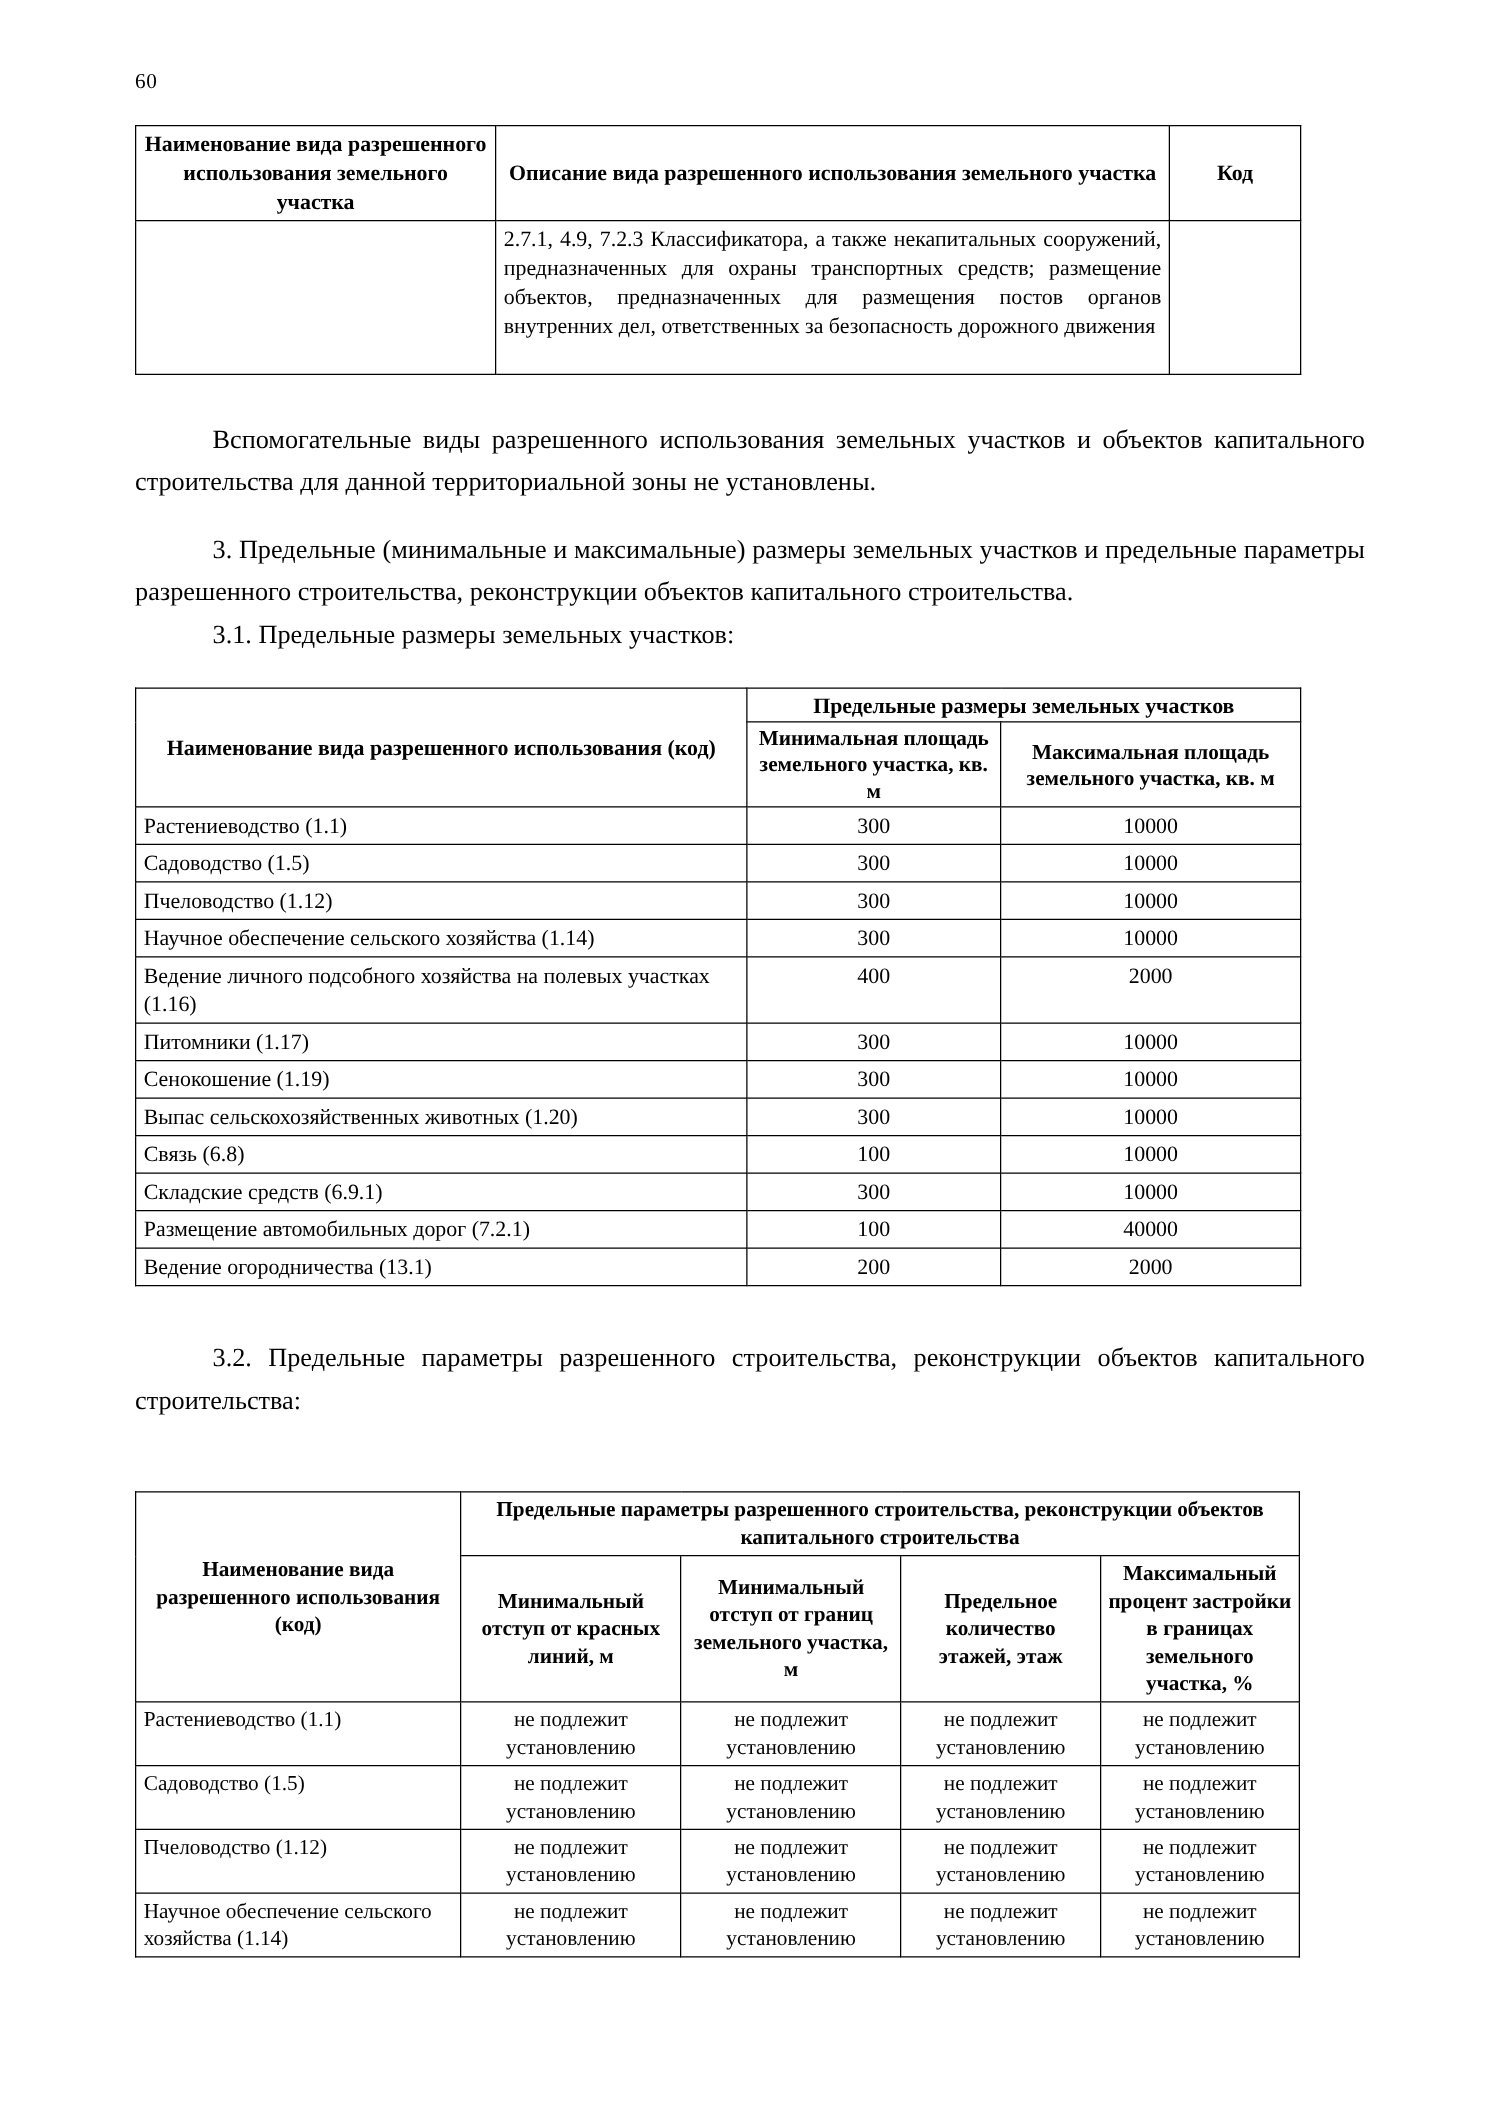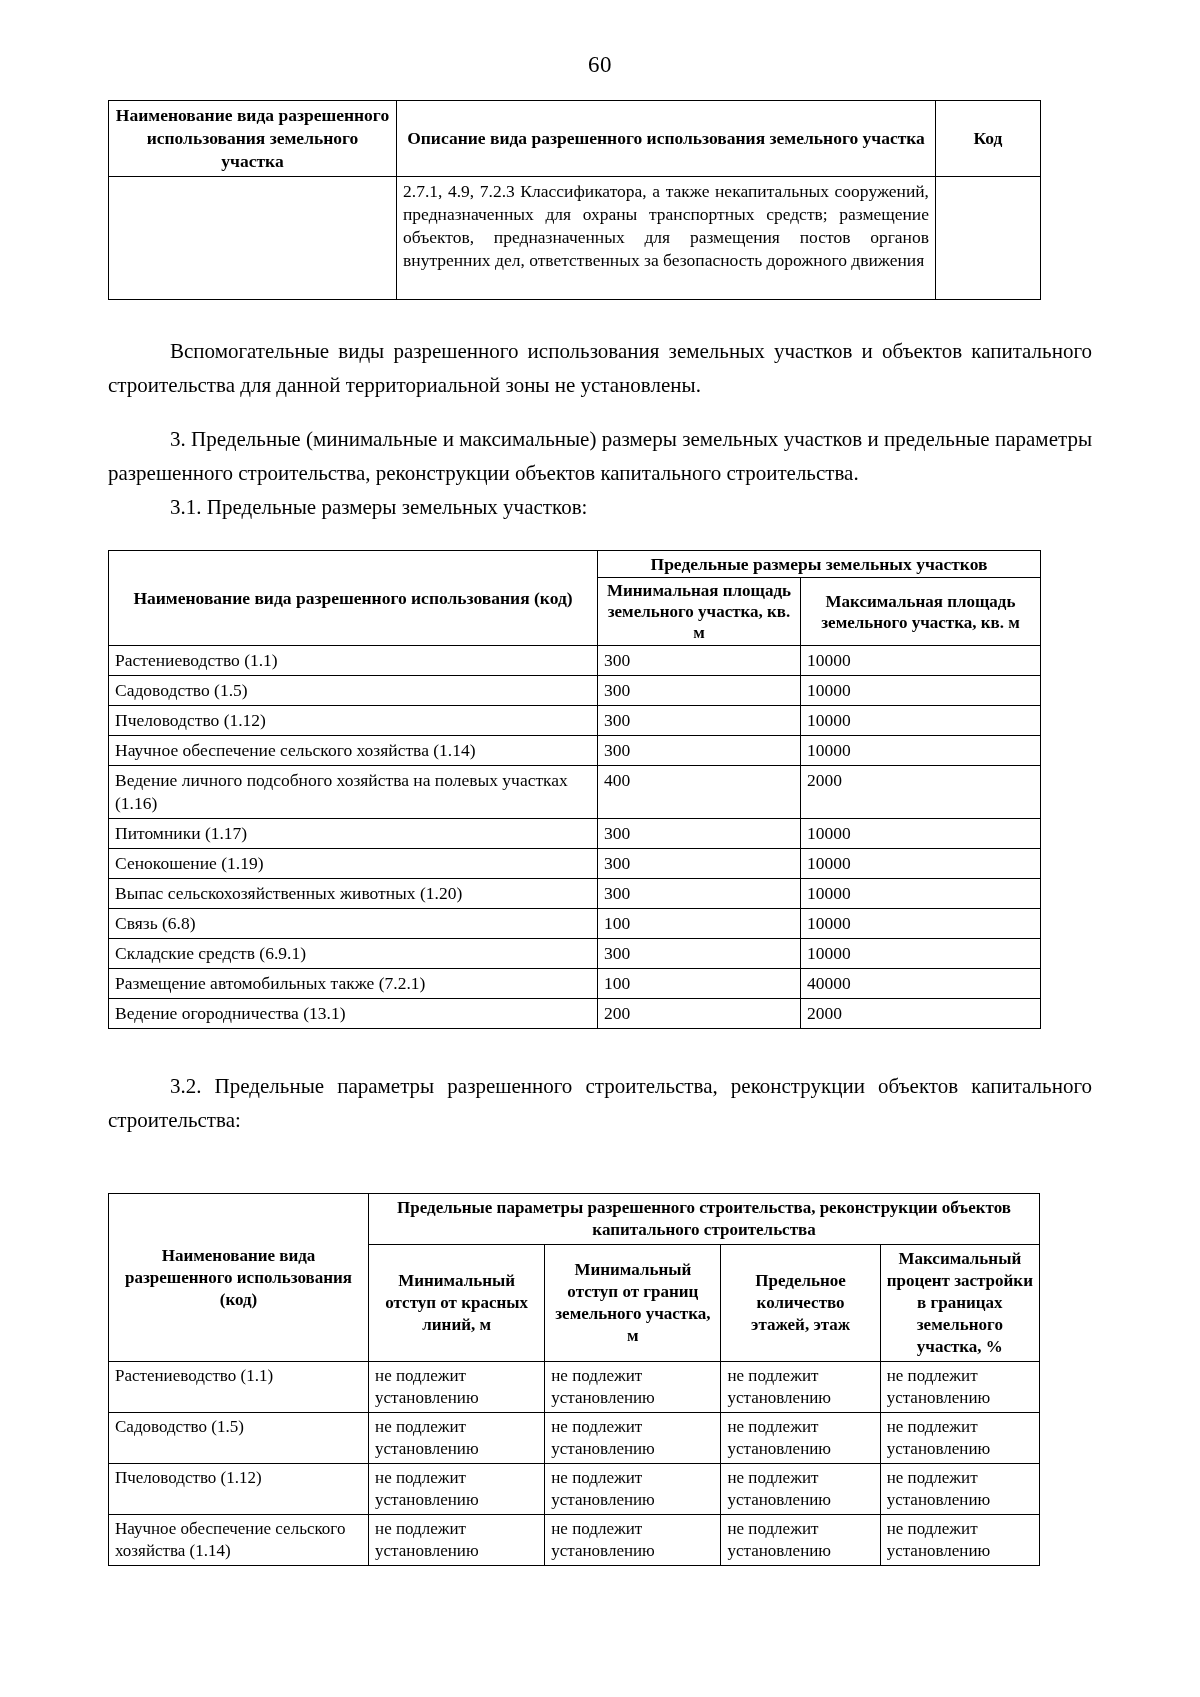--- a/index.html
+++ b/index.html
@@ -15,22 +15,22 @@
     -webkit-font-smoothing: antialiased;
   }
   .page {
     position: relative;
     width: 1200px;
     height: 1697px;
     box-sizing: border-box;
     padding: 52px 108px 0 108px;
   }
   .page-number {
-    text-align: center;
-    font-size: 23px;
+    text-align: left;
+    font-size: 17px;
     line-height: 26px;
     margin: 0 0 22px 0;
     letter-spacing: 0.4px;
   }
 
   
   table.doc-table {
     border-collapse: collapse;
     width: 932px;
     table-layout: fixed;
@@ -48,20 +48,21 @@
     text-align: center;
     vertical-align: middle;
     margin-left: 26px;
   }
   td.justify {
     text-align: justify;
     text-align-last: left;
     hyphens: none;
   }
   td.center {
+    text-align: center;
     vertical-align: top;
   }
   td.left {
     text-align: left;
   }
 
   
   p.para {
     font-size: 21px;
     line-height: 34px;
@@ -209,21 +210,21 @@
         <td class="left">Связь (6.8)</td>
         <td class="center">100</td>
         <td class="center">10000</td>
       </tr>
       <tr>
         <td class="left">Складские средств (6.9.1)</td>
         <td class="center">300</td>
         <td class="center">10000</td>
       </tr>
       <tr>
-        <td class="left">Размещение автомобильных также (7.2.1)</td>
+        <td class="left">Размещение автомобильных дорог (7.2.1)</td>
         <td class="center">100</td>
         <td class="center">40000</td>
       </tr>
       <tr>
         <td class="left">Ведение огородничества (13.1)</td>
         <td class="center">200</td>
         <td class="center">2000</td>
       </tr>
     </tbody>
   </table>

